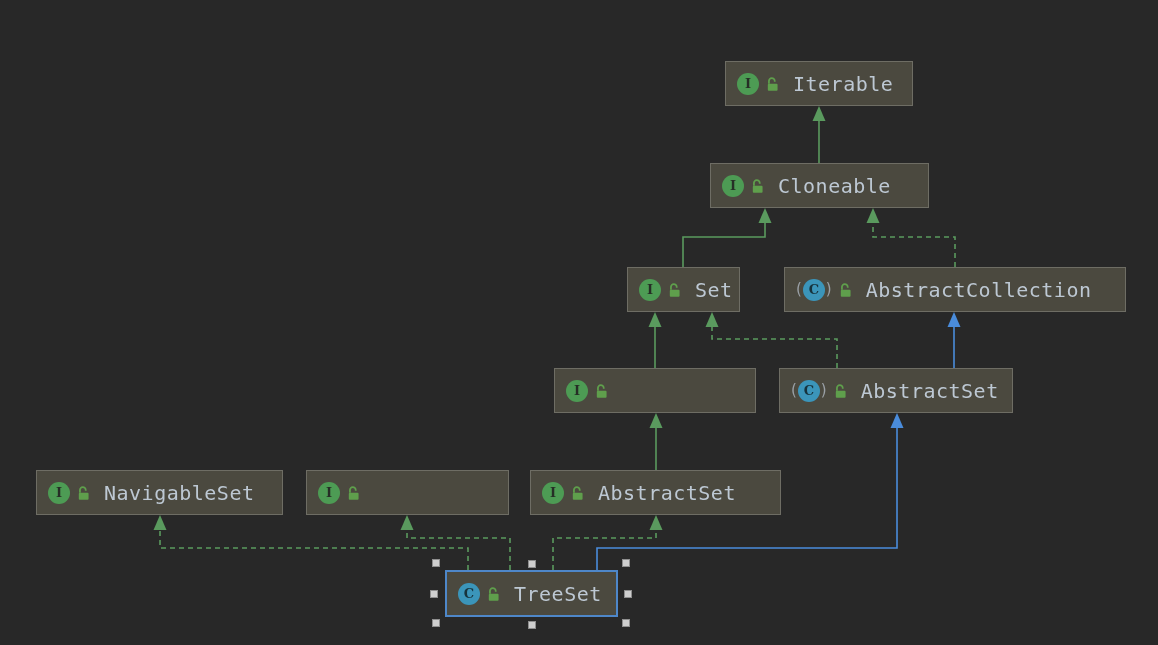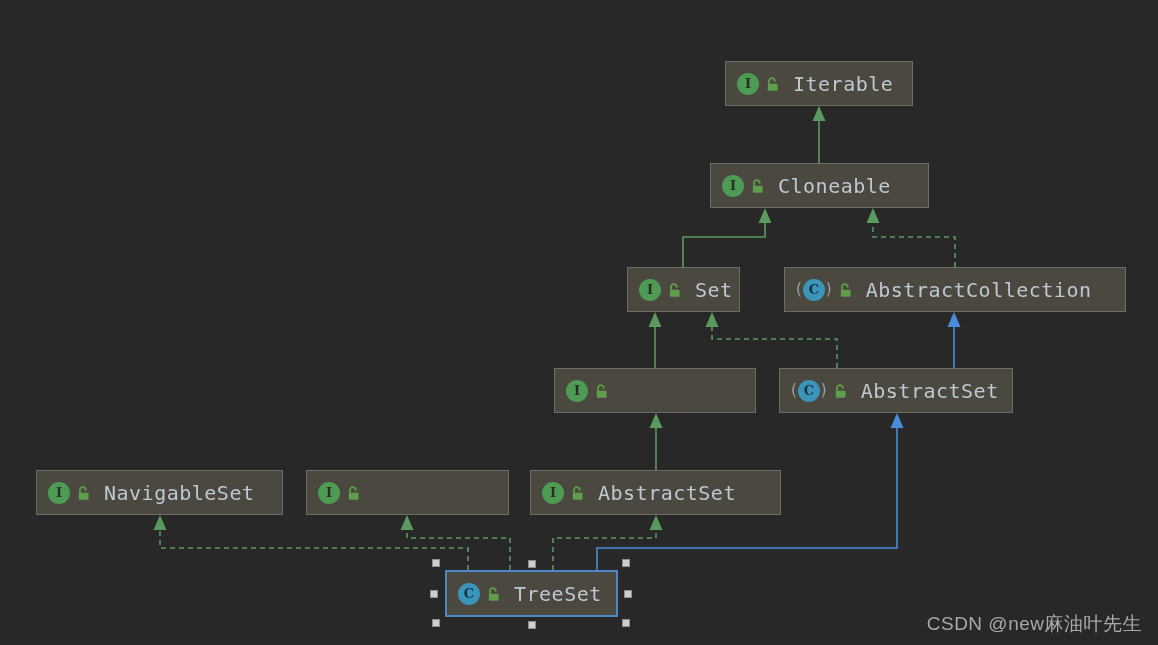--- a/index.html
+++ b/index.html
@@ -190,14 +190,13 @@
       </div>
       <div class="handle" style="left: 432px; top: 559px;"></div>
       <div class="handle" style="left: 527.5px; top: 560px;"></div>
       <div class="handle" style="left: 622px; top: 559px;"></div>
       <div class="handle" style="left: 430px; top: 589.5px;"></div>
       <div class="handle" style="left: 624px; top: 589.5px;"></div>
       <div class="handle" style="left: 432px; top: 619px;"></div>
       <div class="handle" style="left: 527.5px; top: 621px;"></div>
       <div class="handle" style="left: 622px; top: 619px;"></div>
     </div>
-  <div class="watermark">CSDN @new麻油叶先生</div>
 </div>
 
 </body></html>

